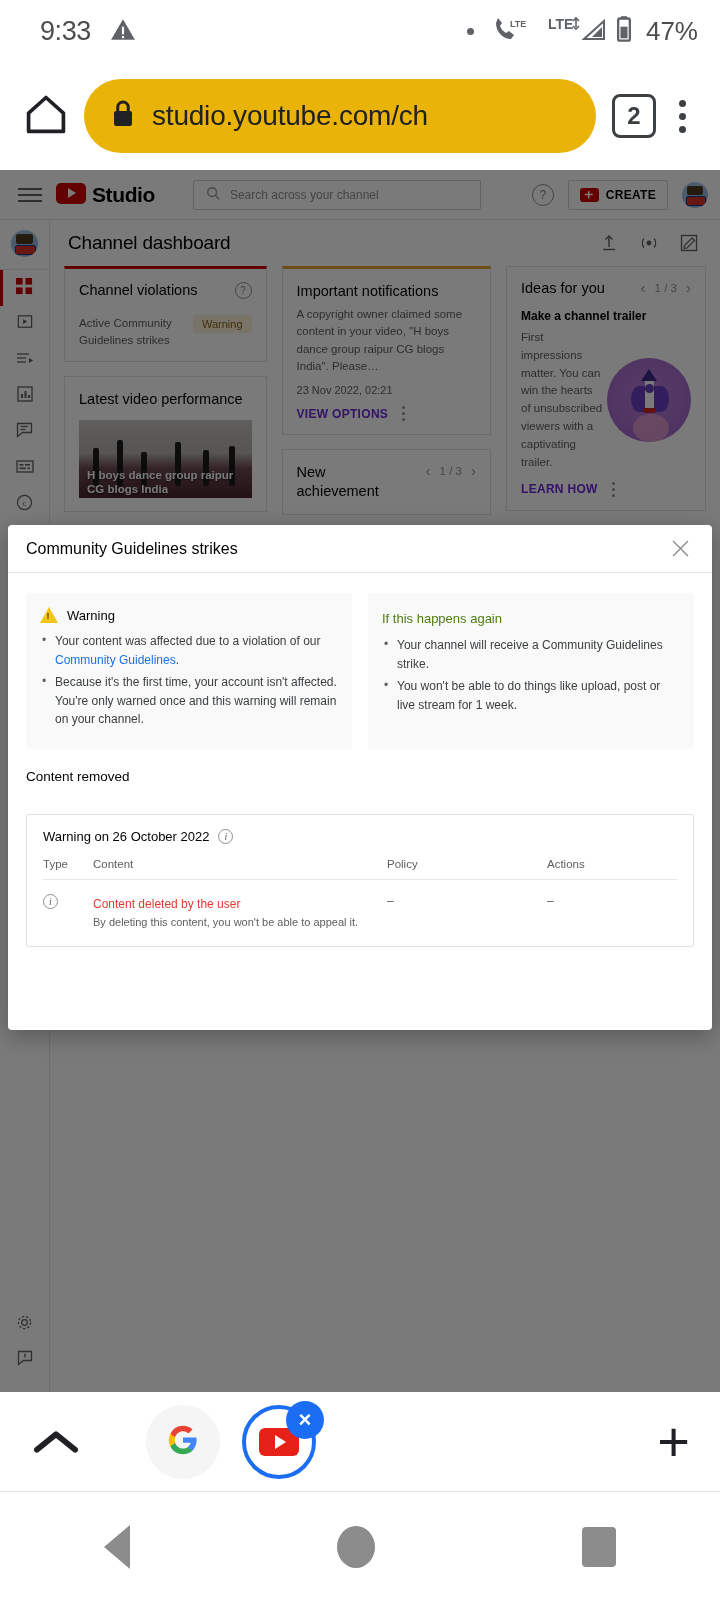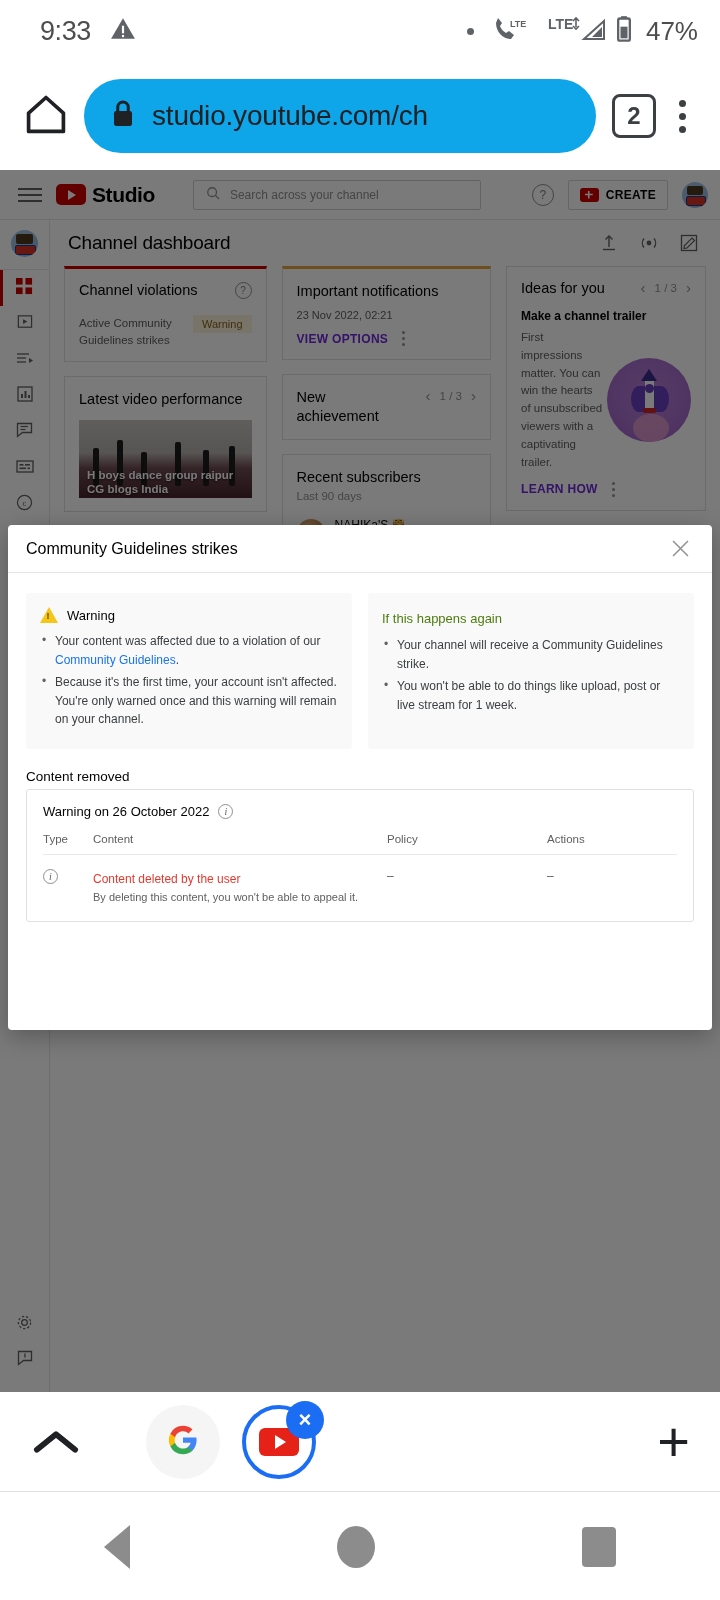--- a/index.html
+++ b/index.html
@@ -10,33 +10,33 @@
     position:relative;
     overflow:hidden;
   }
 
   
   .statusbar{
     height:62px; display:flex; align-items:center;
     justify-content:space-between; padding:0 22px 0 40px;
     color:#5f6368;
   }
-  .sb-left{ display:flex; align-items:flex-start; gap:18px; }
+  .sb-left{ display:flex; align-items:flex-end; gap:18px; }
   .sb-clock{ font-size:27px; color:#4d4d4d; letter-spacing:-.4px; }
   .sb-right{ display:flex; align-items:center; gap:9px; }
   .sb-dot{ width:7px; height:7px; border-radius:50%; background:#5f6368; margin-right:10px;}
   .sb-battpct{ font-size:26px; color:#4d4d4d; margin-left:4px; }
 
   
   .browser-bar{
     height:108px; display:flex; align-items:center; gap:6px;
     padding:0 18px 0 24px; background:#ffffff;
   }
   .omnibox{
-    flex:1; height:74px; background:#0ea5e9; border-radius:38px;
+    flex:1; height:74px; background:#eab308; border-radius:38px;
     display:flex; align-items:center; gap:16px; padding:0 26px;
     margin:0 10px; overflow:hidden;
   }
   .omnibox .url{
     font-size:28px; color:#202124; white-space:nowrap; letter-spacing:-.2px;
   }
   .tabcount{
     width:44px; height:44px; border:3px solid #3c4043; border-radius:8px;
     display:flex; align-items:center; justify-content:center;
     font-size:24px; font-weight:bold; color:#3c4043; flex:none;
@@ -51,21 +51,21 @@
   }
   .page{ position:absolute; inset:0; }
 
   
   .masthead{
     height:50px; display:flex; align-items:center; gap:0;
     border-bottom:1px solid #e5e5e5; padding:0 12px; background:#fff;
   }
   .hamburger{ width:30px; display:flex; flex-direction:column; gap:4px; padding-left:6px;}
   .hamburger i{ height:2px; background:#606060; display:block;}
-  .studio-logo{ display:flex; align-items:center; gap:6px; margin-left:14px;}
+  .studio-logo{ display:flex; gap:6px; margin-left:14px;}
   .yt-badge{
     width:30px;height:21px;background:#cc0000;border-radius:5px;
     display:flex;align-items:center;justify-content:center;
   }
   .yt-badge::after{ content:""; border-left:8px solid #fff; border-top:5px solid transparent; border-bottom:5px solid transparent; margin-left:2px;}
   .studio-word{ font-size:21px; font-weight:bold; color:#000; letter-spacing:-.4px;}
   .searchbox{
     flex:1; max-width:288px; height:30px; margin-left:38px;
     border:1px solid #cccccc; border-radius:2px; display:flex;
     align-items:center; gap:10px; padding:0 12px;
@@ -239,21 +239,21 @@
   .blist li{
     font-size:12px; color:#3c4043; line-height:1.55; margin-bottom:4px;
     padding-left:15px; position:relative;
   }
   .blist li::before{
     content:"•"; position:absolute; left:2px; top:-1px; color:#606060; font-size:12px;
   }
   .inline-link{ color:#1a73e8; }
   .sec-title{ font-size:13.5px;color:#030303;margin-top:20px;}
   .sec-sub{ font-size:11.5px;color:#606060;margin-top:5px;}
-  .strike-box{ border:1px solid #e0e0e0; border-radius:3px; margin-top:5px; padding:14px 16px 18px;}
+  .strike-box{ border:1px solid #e0e0e0; border-radius:3px; margin-top:30px; padding:14px 16px 18px;}
   .strike-head{ display:flex; align-items:center; gap:9px;}
   .strike-head-txt{ font-size:13px;color:#030303;font-weight:500;}
   .i-circ{
     width:15px;height:15px;border:1.2px solid #909090;border-radius:50%;
     display:flex;align-items:center;justify-content:center;font-size:10px;
     color:#606060;font-style:italic;font-family:"Liberation Serif",serif;flex:none;
   }
   .tbl{ width:100%; margin-top:14px; }
   .thead{
     display:flex; font-size:11.5px; color:#606060;
@@ -596,20 +596,21 @@
                 <span class="stat-k">Likes</span><br>
                 <span class="stat-v">1</span>
               </div>
               <div class="post-foot">Leave a heart and reply on your post to show that you care!</div>
             </div>
           </div>
 
           <div class="col col-b">
             <div class="card amber-top">
               <span class="card-title">Important notifications</span>
+              <div class="notif-body">A copyright owner claimed some content in your video, "H boys dance group raipur CG blogs India". Please…</div>
               <div class="notif-date">23 Nov 2022, 02:21</div>
               <div class="link-row">
                 <span class="blue-link">VIEW OPTIONS</span>
                 <span class="vdots">
                     <i></i>
                     <i></i>
                     <i></i>
                   </span>
               </div>
             </div>

